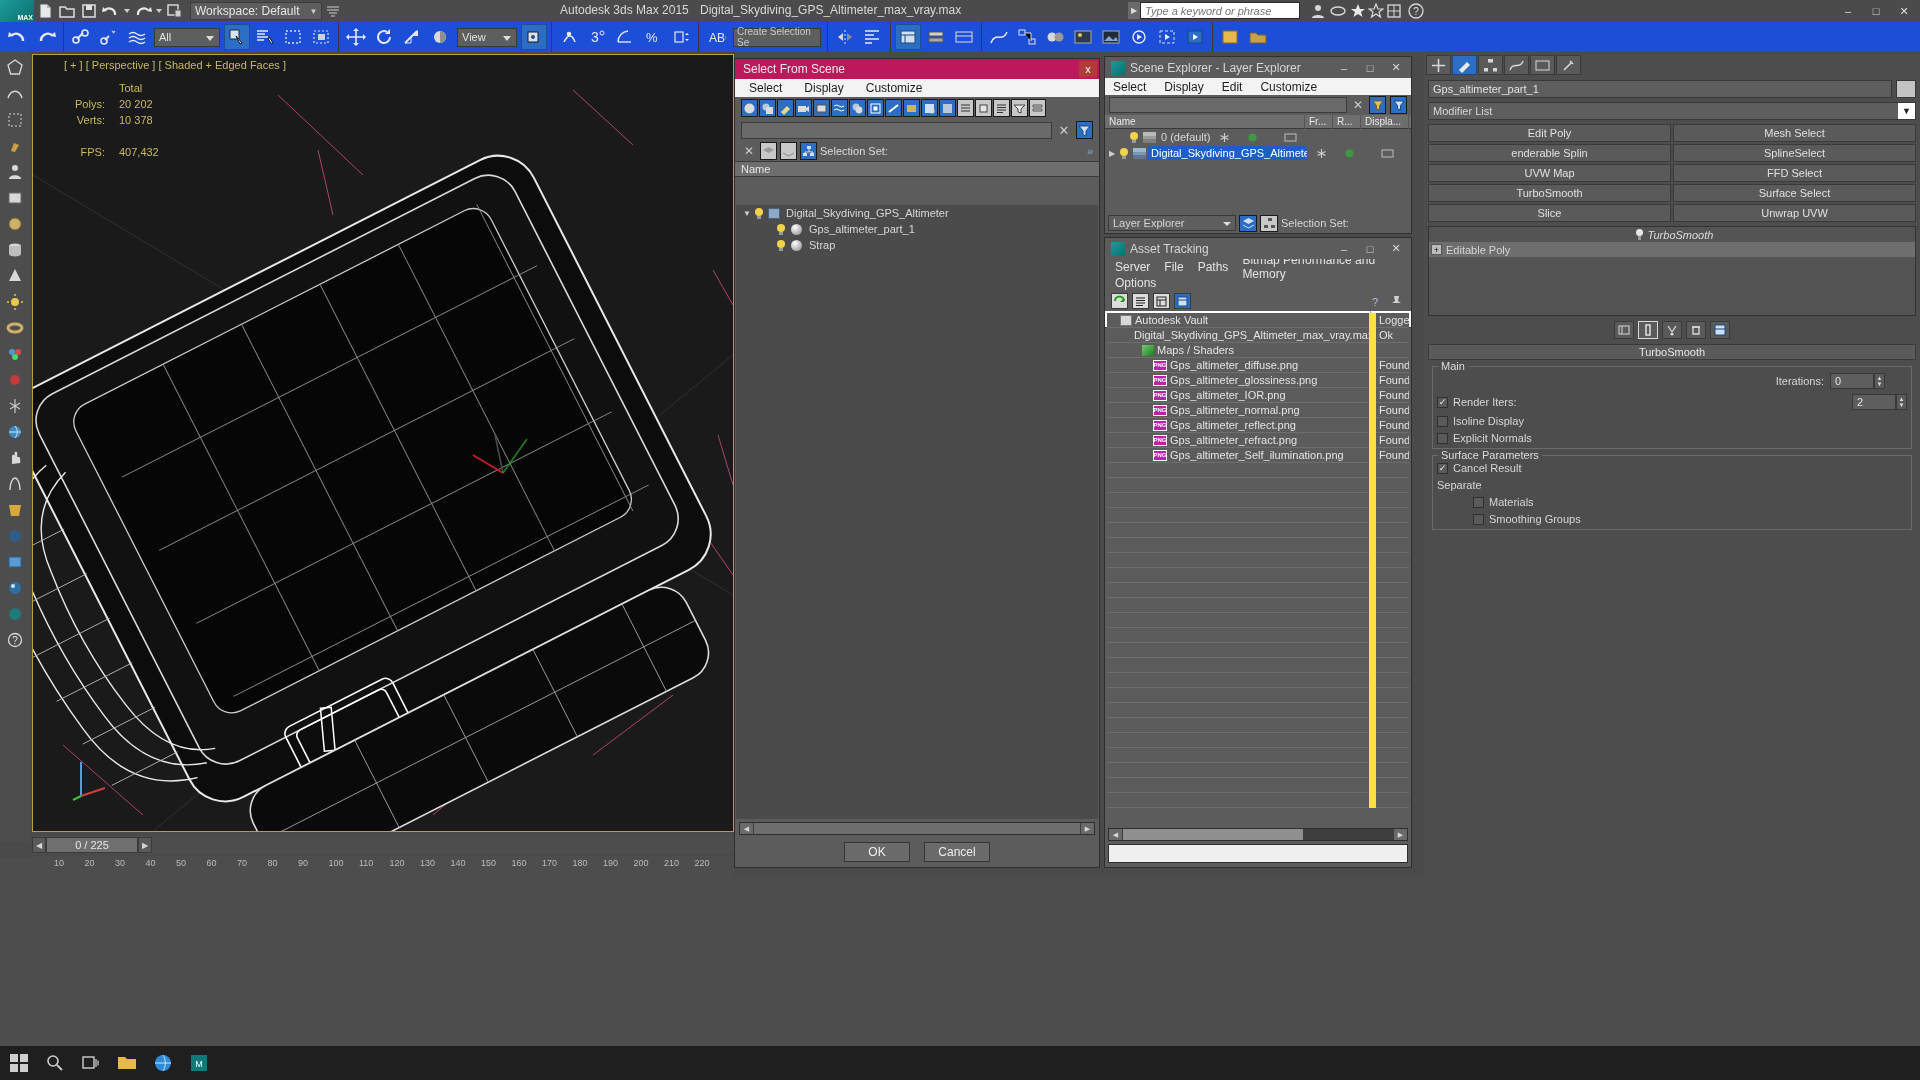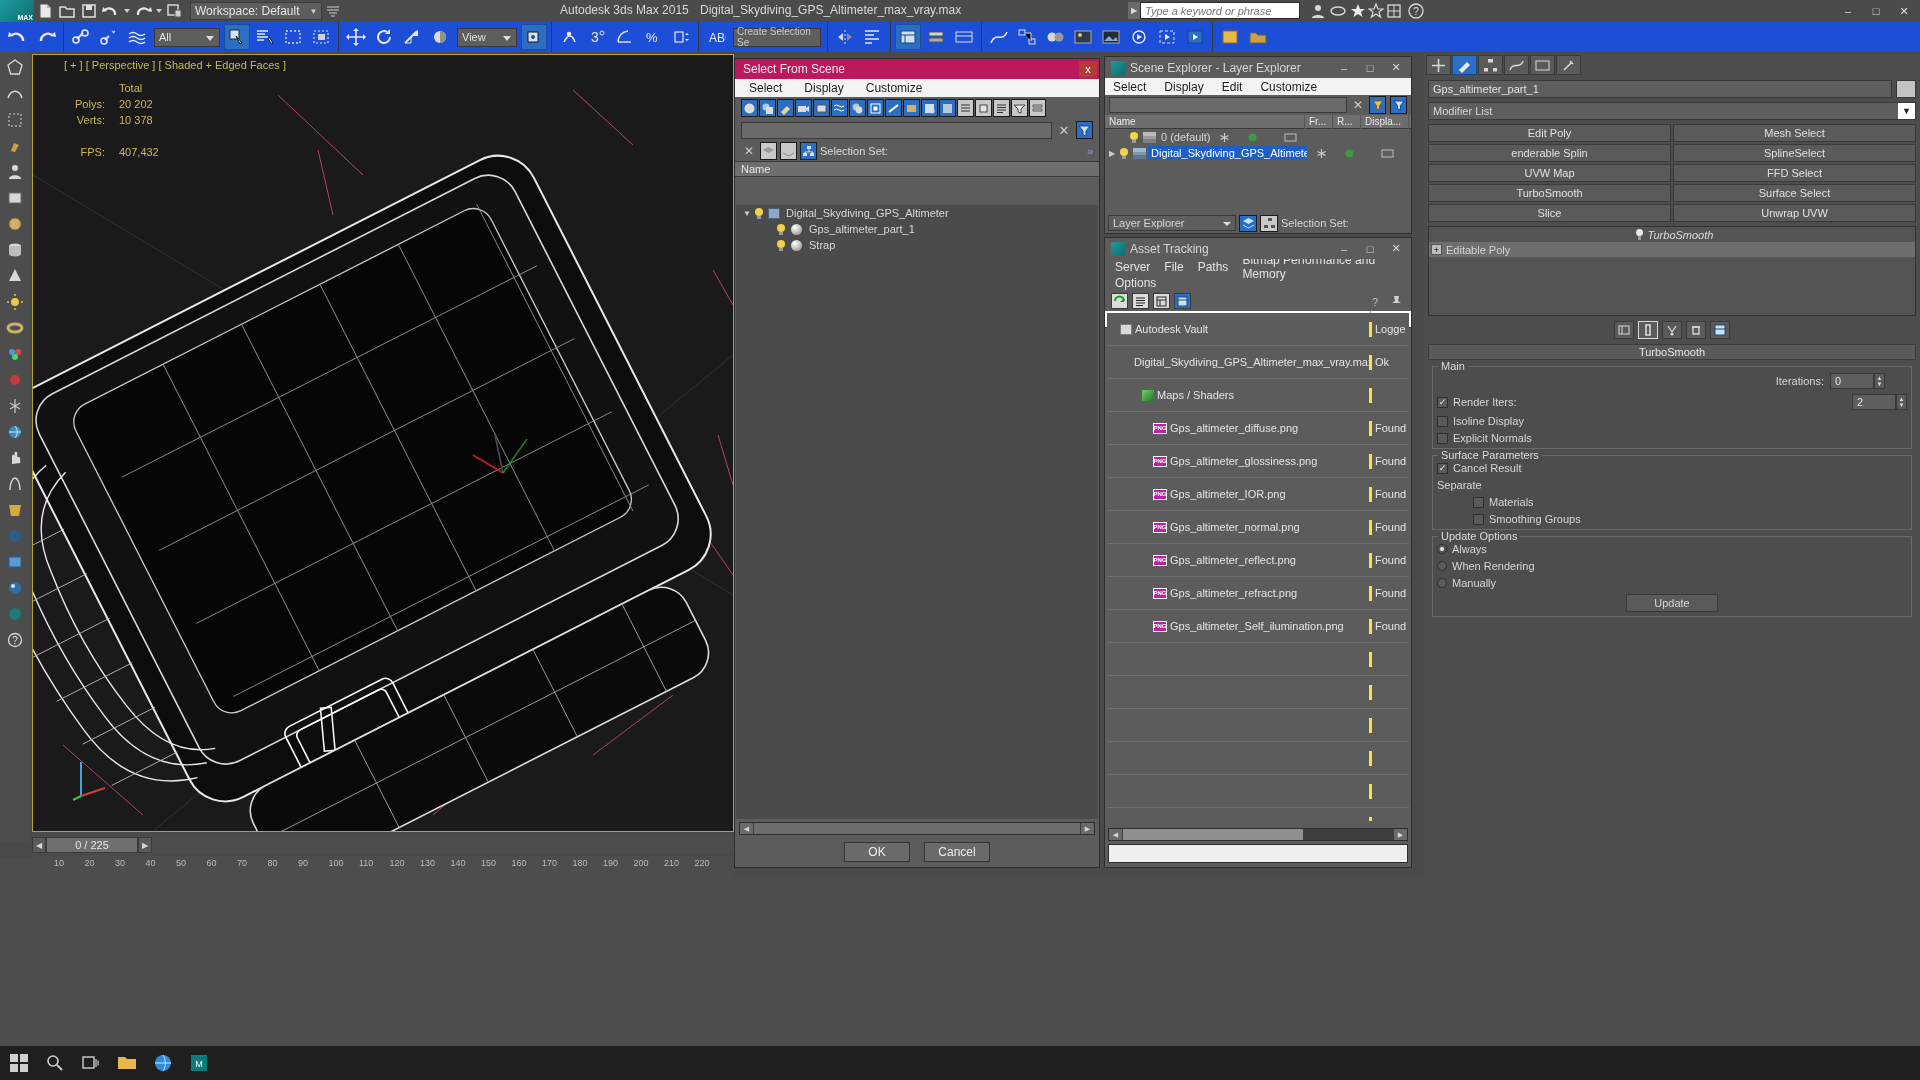--- a/index.html
+++ b/index.html
@@ -161,24 +161,24 @@
     background:#5c5c5c; border:1px solid #2e2e2e; }
   #at-tools { height:20px; display:flex; align-items:center; gap:4px; padding-left:6px; }
   .at-t { width:17px; height:16px; background:#dcdcdc; border:1px solid #3a3a3a;
     display:flex; align-items:center; justify-content:center; }
   #at-head { height:17px; background:#fff; display:flex; align-items:center;
     font-size:11px; color:#111; border-bottom:1px solid #3a3a3a;}
   #at-head .c { height:17px; display:flex; align-items:center; padding-left:6px;
     border-right:1px solid #a8a8a8;}
   #at-list { position:absolute; left:2px; top:75px; right:2px; bottom:46px;
     background:#5c5c5c; overflow:hidden;}
-  .at-row { height:33px; display:flex; align-items:center; font-size:11px;
+  .at-row { height:15px; display:flex; align-items:center; font-size:11px;
     color:#e4e4e4; border-bottom:1px solid #6e6e6e; }
   .at-row .nm { flex:1; display:flex; align-items:center; overflow:hidden; white-space:nowrap;}
-  .at-row .st { width:40px; border-left:3px solid #fde047; padding-left:3px;
+  .at-row .st { width:40px; border-left:7px solid #fde047; padding-left:3px;
     height:15px; display:flex; align-items:center; font-size:11px;}
   .png-ico { width:14px; height:11px; background:#c020a8; color:#fff; font-size:6px;
     display:flex; align-items:center; justify-content:center; margin-right:3px;
     border:1px solid #fff; font-weight:bold;}
   .vault-ico{ width:12px;height:11px;margin-right:3px;background:#d8d8d8;border:1px solid #7a7a7a;}
   .max-ico { width:12px;height:11px;margin-right:3px;
     background:linear-gradient(135deg,#1d9b9b,#0c6e6e);}
   .maps-ico{ width:12px;height:11px;margin-right:3px;
     background:linear-gradient(135deg,#6fd06f,#1f7a1f);}
   #at-hscroll { position:absolute; left:3px; bottom:26px; right:3px; height:13px;
@@ -1508,38 +1508,20 @@
       <div class="rowf" style="padding-left:36px">
         <div class="cb"></div>
         <span>Materials</span>
       </div>
       <div class="rowf" style="padding-left:36px;margin-bottom:0">
         <div class="cb"></div>
         <span>Smoothing Groups</span>
       </div>
     </div>
 
-    <div class="grp">
-      <div class="gl">Update Options</div>
-      <div id="update-radios">
-          <div class="rowf">
-            <span class="rad on"></span>
-            <span>Always</span>
-          </div>
-          <div class="rowf">
-            <span class="rad"></span>
-            <span>When Rendering</span>
-          </div>
-          <div class="rowf">
-            <span class="rad"></span>
-            <span>Manually</span>
-          </div>
-        </div>
-      <div class="updbtn">Update</div>
-    </div>
   </div>
 </div>
 
 <div id="bottom"></div>
 <div id="taskbar">
   <div class="tbi">
     <svg width="20" height="20">
         <rect x="1" y="1" width="8" height="8" fill="#cfcfcf"></rect>
         <rect x="11" y="1" width="8" height="8" fill="#cfcfcf"></rect>
         <rect x="1" y="11" width="8" height="8" fill="#cfcfcf"></rect>

